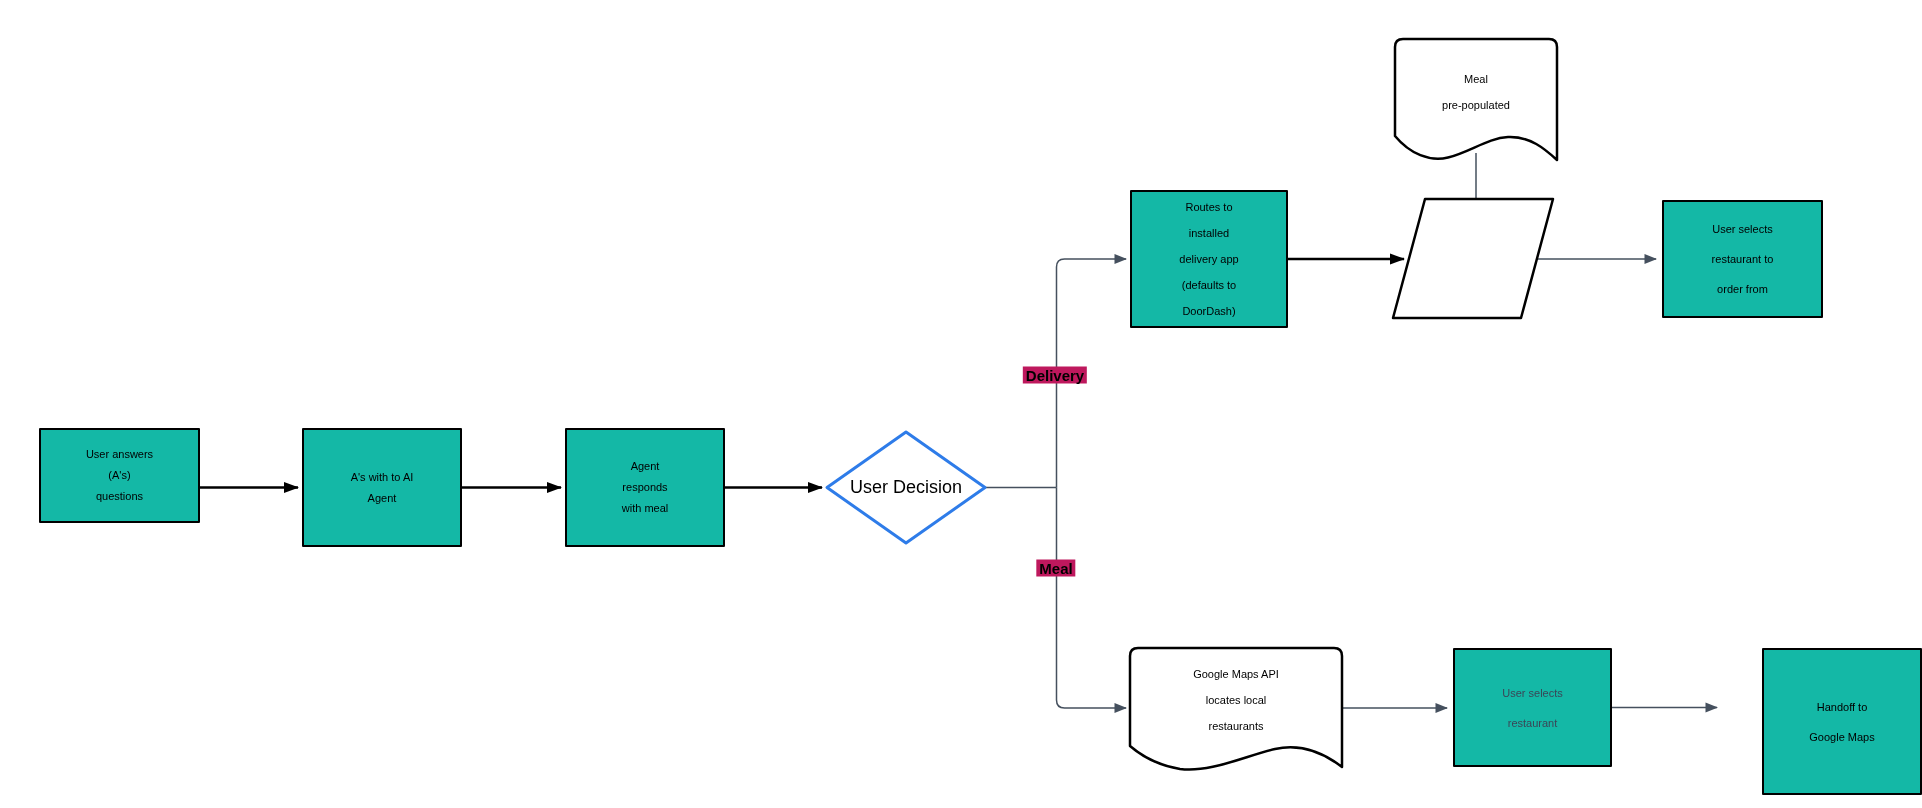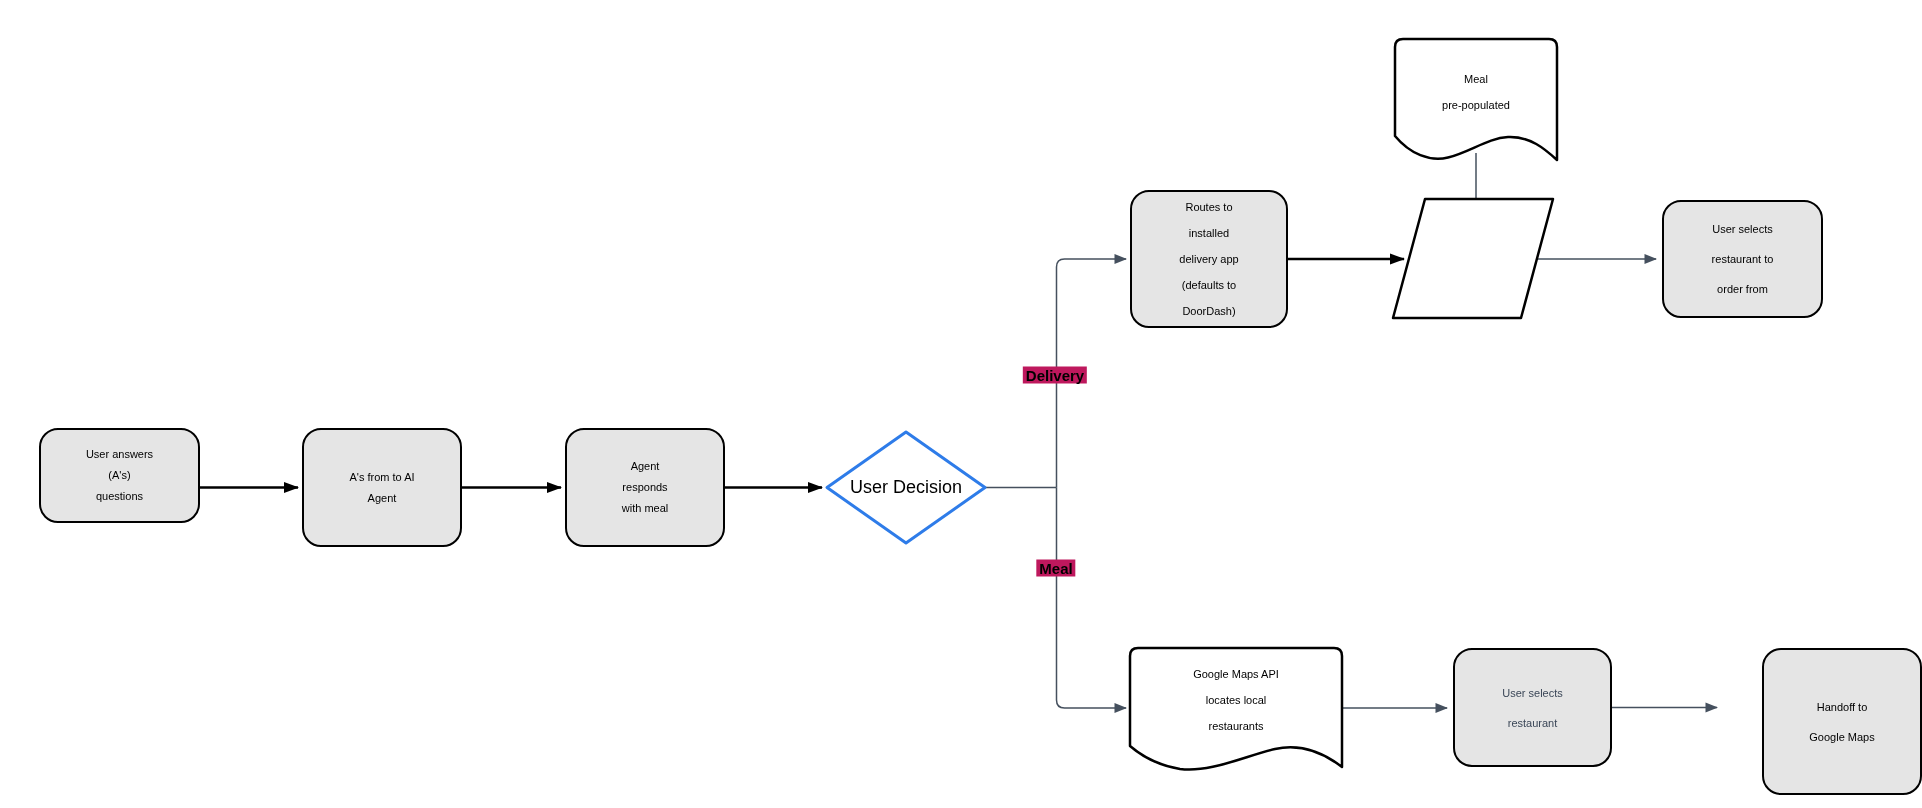--- a/index.html
+++ b/index.html
@@ -11,23 +11,23 @@
     overflow:hidden;
   }
   .layer{position:absolute;left:0;top:0;}
   .node{
     position:absolute;
     display:flex;align-items:center;justify-content:center;
     text-align:center;
     box-sizing:border-box;
   }
   .rect{
-    background:#e5e5e5;
+    background:#14b8a6;
     border:2.5px solid #000000;
-    border-radius:19px;
+    border-radius:1px;
   }
   .lbl{
     white-space:pre-line;
     font-size:11px;
     color:#000000;
   }
   .lh21 .lbl{line-height:21px;}
   .lh26 .lbl{line-height:26px;}
   .lh30 .lbl{line-height:30px;}
   .muted .lbl{color:#3a4657;}
@@ -92,21 +92,21 @@
              L 1130,656 Q 1130,648 1138,648 Z" fill="#ffffff" stroke="#000000" stroke-width="2.5" stroke-linejoin="round"></path>
   </svg>
 
   <div class="node rect lh21" style="left:39px;top:428px;width:161px;height:95px">
     <div class="lbl">User answers
 (A's)
 questions</div>
   </div>
 
   <div class="node rect lh21" style="left:302px;top:428px;width:160px;height:119px">
-    <div class="lbl">A's from to AI
+    <div class="lbl">A's with to AI
 Agent</div>
   </div>
 
   <div class="node rect lh21" style="left:565px;top:428px;width:160px;height:119px">
     <div class="lbl">Agent
 responds
 with meal</div>
   </div>
 
   <div class="node diamond-lbl" style="left:827px;top:432px;width:158px;height:111px">

